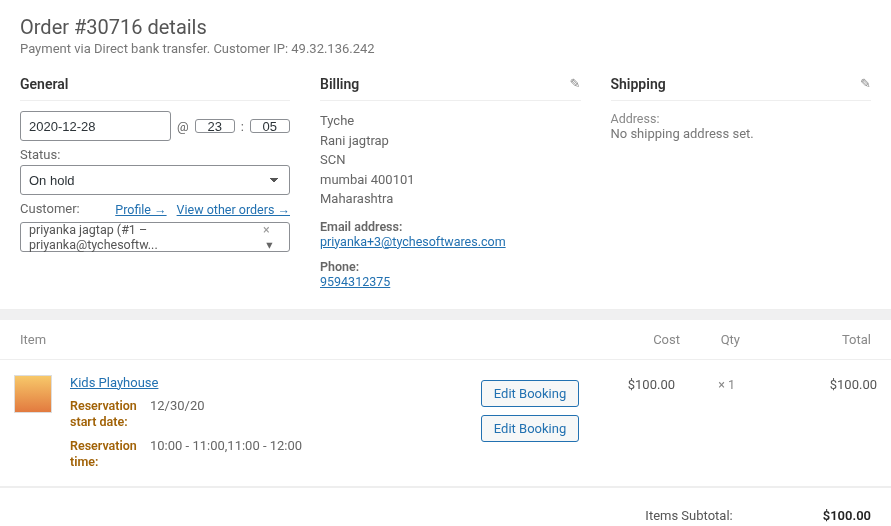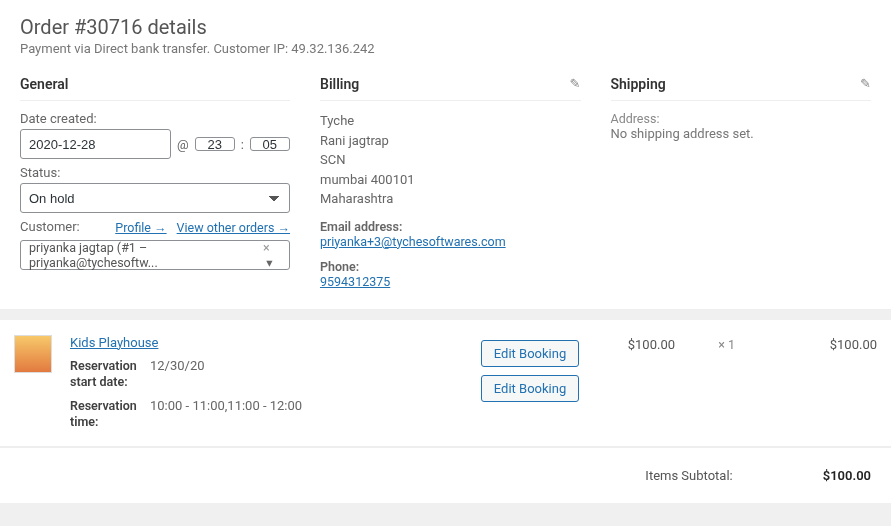--- a/index.html
+++ b/index.html
@@ -33,21 +33,21 @@
   .items-head .c1 { flex: 0 0 440px; }
   .items-head .c2 { flex: 0 0 150px; text-align: right; }
   .items-head .c3 { flex: 0 0 70px; text-align: right; }
   .items-head .c4 { flex: 0 0 60px; text-align: right; }
   .items-head .c5 { flex: 1; text-align: right; }
   .item-row { display: flex; padding: 15px 14px; border-bottom: 1px solid #eee; }
   .thumb { width: 38px; height: 38px; background: linear-gradient(#f7c86a, #e27a3f); border:1px solid #ddd; margin-right: 18px; flex:0 0 38px; }
   .item-info { flex: 0 0 385px; }
   .item-name { color: #2271b1; text-decoration: underline; font-size: 13px; cursor:pointer; }
   .meta-row { display: flex; margin-top: 8px; }
-  .meta-lbl { width: 80px; color: #404040; font-size: 12.5px; font-weight:600; line-height:1.3; }
+  .meta-lbl { width: 80px; color: #a16207; font-size: 12.5px; font-weight:600; line-height:1.3; }
   .meta-val { color: #666; font-size: 13px; }
   .btns { flex: 0 0 150px; text-align: center; padding-top: 5px; }
   .btn-edit { display: inline-block; border: 1px solid #2271b1; color: #2271b1; background: #f6f7f7; padding: 5px 12px; border-radius: 3px; font-size: 13px; cursor: pointer; margin-bottom: 8px; }
   .item-cost, .item-qty, .item-total { font-size: 13px; color: #555; padding-top:2px; }
   .item-cost { flex: 0 0 70px; text-align: right; }
   .item-qty { flex: 0 0 60px; text-align: right; color:#888; font-size:12.5px; }
   .item-total { flex: 1; text-align: right; }
   .subtotal { display:flex; justify-content:flex-end; padding: 20px; border-top:1px solid #eee; gap:90px; }
   .subtotal .lbl { color:#555; font-size:13px; }
   .subtotal .val { color:#222; font-weight:600; font-size:13px; }
@@ -55,21 +55,20 @@
 </head>
 <body>
 
 <div class="panel">
   <h2 class="title">Order #30716 details</h2>
   <p class="subtitle">Payment via Direct bank transfer. Customer IP: 49.32.136.242</p>
 
   <div class="cols">
     <div class="col">
       <h3>General</h3>
-      <label class="fld">Date created:</label>
       <div class="date-row">
         <input class="date" value="2020-12-28" style="">
         <span class="at">@</span>
         <input class="hm" value="23" style="">
         <span class="colon">:</span>
         <input class="hm" value="05" style="">
       </div>
       <label class="fld">Status:</label>
       <select class="status">
         <option>On hold</option>
@@ -109,20 +108,27 @@
     <div class="col">
       <span class="pencil">✎</span>
       <h3>Shipping</h3>
       <span class="ship-addr-lbl">Address:</span>
       <p class="ship-none">No shipping address set.</p>
     </div>
   </div>
 </div>
 
 <div class="items-panel">
+  <div class="items-head">
+    <div class="c1">Item</div>
+    <div class="c2"></div>
+    <div class="c3">Cost</div>
+    <div class="c4">Qty</div>
+    <div class="c5">Total</div>
+  </div>
 
   <div class="item-row">
     <div class="thumb"></div>
     <div class="item-info">
       <a class="item-name">Kids Playhouse</a>
       <div class="meta-row">
         <div class="meta-lbl">Reservation start date:</div>
         <div class="meta-val">12/30/20</div>
       </div>
       <div class="meta-row">

